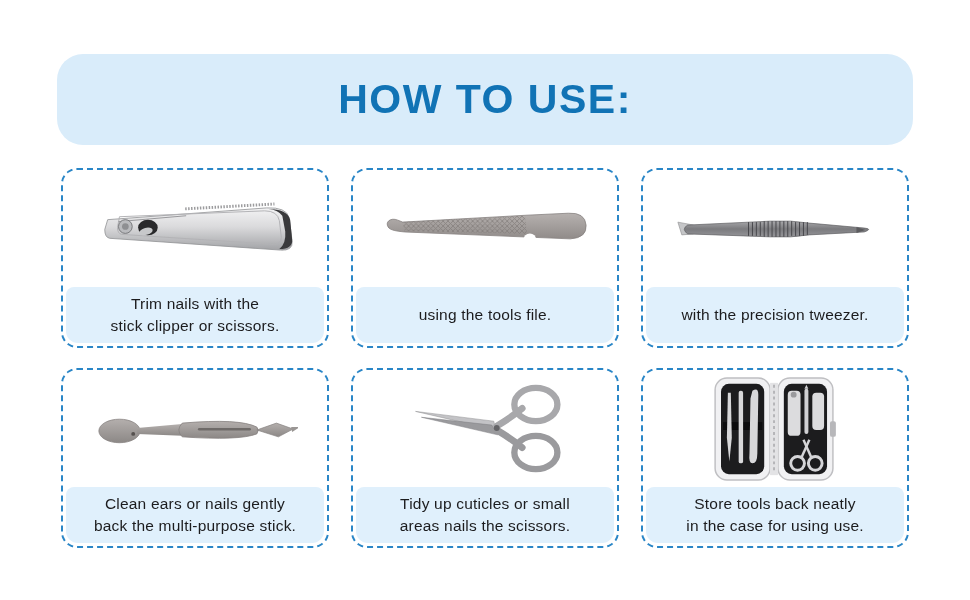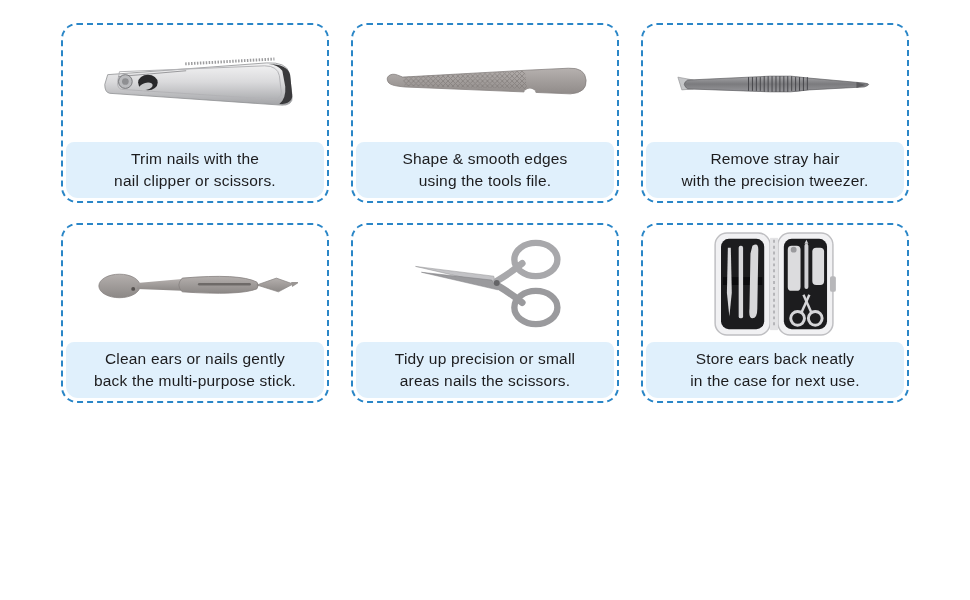--- a/index.html
+++ b/index.html
@@ -39,20 +39,23 @@
     line-height:1.42; text-align:center; letter-spacing:.2px;
   }
   .caption span { display:block; }
   svg { display:block; }
 </style>
 </head>
 <body>
 
 <div>
 
+  <div class="banner">
+    <div class="title">HOW TO USE:</div>
+  </div>
 
   <div class="grid">
 
     <div class="card">
       <div class="img-area">
         <svg width="206" height="69" viewBox="0 0 210 70">
           <defs>
             <linearGradient id="clipg" x1="0" y1="0" x2="0" y2="1">
               <stop offset="0" stop-color="#f3f3f4"></stop>
                 <stop offset=".45" stop-color="#dadadc"></stop>
@@ -65,21 +68,21 @@
           <path d="M95,15 L186,10" stroke="#9c9c9e" stroke-width="3" stroke-dasharray="1.5,1.5"></path>
           <path d="M27,28 L96,22" stroke="#98989b" stroke-width="1"></path>
           <ellipse cx="57" cy="34" rx="10" ry="8" fill="#29292b"></ellipse>
           <ellipse cx="55" cy="38" rx="7" ry="3.6" fill="#c7c8ca" transform="rotate(-14 55 38)"></ellipse>
           <circle cx="34" cy="33" r="7" fill="#babbbe" stroke="#77787b" stroke-width="1"></circle>
           <circle cx="34" cy="33" r="3.4" fill="#8e8f92"></circle>
         </svg>
       </div>
       <div class="caption">
         <span>Trim nails with the</span>
-        <span>nail clipper or scissors.</span>
+        <span>stick clipper or scissors.</span>
       </div>
     </div>
 
     <div class="card">
       <div class="img-area">
         <svg width="212" height="46" viewBox="0 0 215 46">
           <defs>
             <linearGradient id="fileg" x1="0" y1="0" x2="0" y2="1">
               <stop offset="0" stop-color="#b6b1af"></stop>
                 <stop offset="1" stop-color="#908b89"></stop>
@@ -87,21 +90,20 @@
             <pattern id="hatch" width="5" height="5" patternUnits="userSpaceOnUse">
               <path d="M0,0 L5,5 M5,0 L0,5" stroke="#837e7c" stroke-width="0.9"></path>
             </pattern>
           </defs>
           <path id="fbody" d="M10,22 C5,16 12,11 19,14 L24,16 L150,9 L192,7 Q209,6 210,19 Q211,32 194,33 L26,26 Q13,25 10,22 Z" fill="url(#fileg)" stroke="#868180" stroke-width="0.8"></path>
           <path d="M24,16 L148,9.5 L150,28 L26,25 Z" fill="url(#hatch)" opacity="0.85"></path>
           <circle cx="153" cy="34" r="6.5" fill="#ffffff"></circle>
         </svg>
       </div>
       <div class="caption">
-        <span>Shape &amp; smooth edges</span>
         <span>using the tools file.</span>
       </div>
     </div>
 
     <div class="card">
       <div class="img-area">
         <svg width="206" height="40" viewBox="0 0 210 40">
           <defs>
             <linearGradient id="twg" x1="0" y1="0" x2="0" y2="1">
               <stop offset="0" stop-color="#a9a9ac"></stop>
@@ -126,21 +128,20 @@
               <line x1="122" y1="12" x2="122" y2="27"></line>
             <line x1="126" y1="13" x2="126" y2="27"></line>
               <line x1="130" y1="13" x2="130" y2="27"></line>
               <line x1="134" y1="13" x2="134" y2="27"></line>
             <line x1="138" y1="13" x2="138" y2="26"></line>
           </g>
           <path d="M188,18 L197,21 L188,24 Z" fill="#5c5c5f"></path>
         </svg>
       </div>
       <div class="caption">
-        <span>Remove stray hair</span>
         <span>with the precision tweezer.</span>
       </div>
     </div>
 
     <div class="card">
       <div class="img-area">
         <svg width="206" height="44" viewBox="0 0 210 44">
           <defs>
             <linearGradient id="pug" x1="0" y1="0" x2="0" y2="1">
               <stop offset="0" stop-color="#b4afad"></stop>
@@ -168,21 +169,21 @@
           <polygon points="94,38 14,28 96,47" fill="#c3c3c6" stroke="#8f8f92" stroke-width="0.5"></polygon>
           <polygon points="92,42 20,34 98,52" fill="#9a9a9d" stroke="#7e7e81" stroke-width="0.5"></polygon>
           <path d="M97,43 Q112,34 123,25" stroke="#a8a8ab" stroke-width="7" fill="none" stroke-linecap="round"></path>
           <path d="M97,47 Q112,56 123,65" stroke="#9a9a9d" stroke-width="7" fill="none" stroke-linecap="round"></path>
           <ellipse cx="137" cy="21" rx="22" ry="17" fill="none" stroke="#a8a8ab" stroke-width="6.5"></ellipse>
           <ellipse cx="137" cy="70" rx="22" ry="17" fill="none" stroke="#9a9a9d" stroke-width="6.5"></ellipse>
           <circle cx="97" cy="45" r="3" fill="#646467"></circle>
         </svg>
       </div>
       <div class="caption">
-        <span>Tidy up precision or small</span>
+        <span>Tidy up cuticles or small</span>
         <span>areas nails the scissors.</span>
       </div>
     </div>
 
     <div class="card">
       <div class="img-area">
         <svg width="124" height="108" viewBox="0 0 126 110">
           <rect x="2" y="3" width="56" height="104" rx="12" fill="#f1f1f3" stroke="#bfbfc2" stroke-width="1.5"></rect>
           <rect x="66" y="3" width="56" height="104" rx="12" fill="#f1f1f3" stroke="#bfbfc2" stroke-width="1.5"></rect>
           <rect x="58" y="8" width="8" height="94" fill="#e3e3e5"></rect>
@@ -199,19 +200,19 @@
           <rect x="93" y="14" width="4" height="46" rx="2" fill="#d0d0d3"></rect>
           <rect x="101" y="18" width="12" height="38" rx="4" fill="#dcdcde"></rect>
           <circle cx="86" cy="90" r="7" fill="none" stroke="#d5d5d8" stroke-width="3"></circle>
           <circle cx="104" cy="90" r="7" fill="none" stroke="#d5d5d8" stroke-width="3"></circle>
           <line x1="90" y1="84" x2="98" y2="66" stroke="#d5d5d8" stroke-width="2.5"></line>
           <line x1="100" y1="84" x2="92" y2="66" stroke="#d5d5d8" stroke-width="2.5"></line>
           <rect x="119" y="47" width="6" height="16" rx="2" fill="#b7b7ba"></rect>
         </svg>
       </div>
       <div class="caption">
-        <span>Store ears back neatly</span>
-        <span>in the case for next use.</span>
+        <span>Store tools back neatly</span>
+        <span>in the case for using use.</span>
       </div>
     </div>
 
   </div>
 </div>
 
 </body></html>

